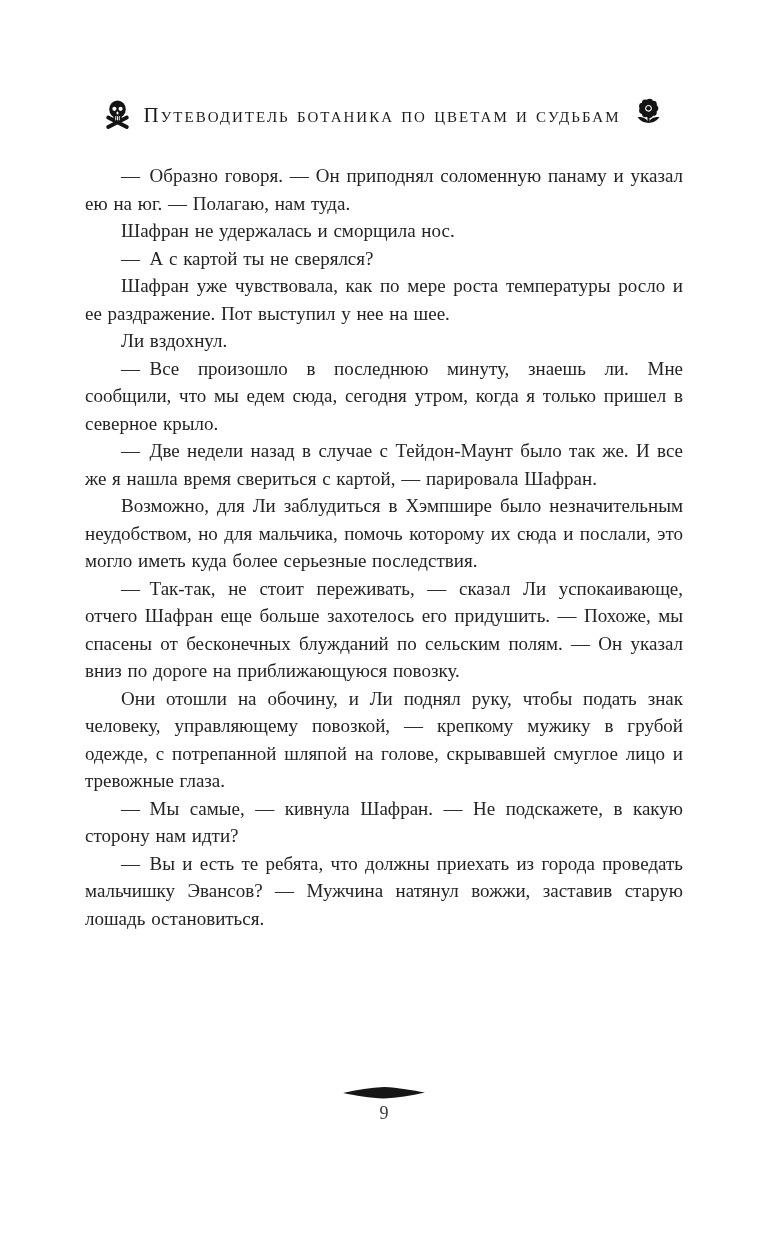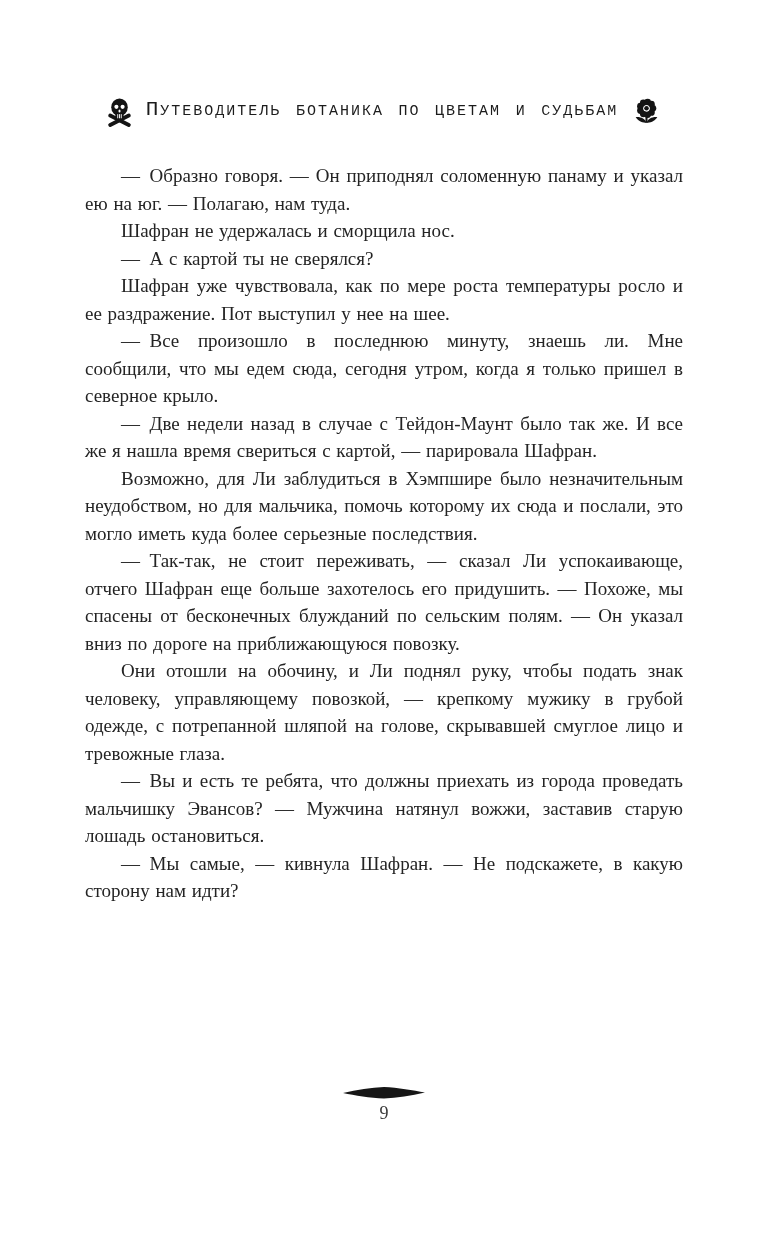--- a/index.html
+++ b/index.html
@@ -14,26 +14,25 @@
     margin: 0 auto;
     background: #ffffff;
     box-sizing: border-box;
     padding: 97px 85px 0 85px;
     font-family: "Liberation Serif", "DejaVu Serif", serif;
     color: #242424;
     overflow: hidden;
   }
   .running-header {
     display: flex;
-    align-items: flex-start;
+    align-items: center;
     justify-content: center;
     gap: 13px;
     margin-bottom: 31px;
     height: 34px;
-    font-family: Liberation Mono, monospace;
   }
   .header-title {
     font-variant: small-caps;
     font-size: 21px;
     letter-spacing: 2px;
     color: #1c1c1c;
     white-space: nowrap;
     line-height: 1;
     padding-top: 2px;
   }
@@ -105,27 +104,28 @@
       <path d="M15 25 C19.5 25.5 23.5 23 25.5 19.5 C20.5 19 16.5 21 15 25 Z" fill="#141414"></path>
     </svg>
 
   </div>
 
   <div class="page-text">
       <p lang="ru">— Образно говоря. — Он приподнял соломенную панаму и указал ею на юг. — Полагаю, нам туда.</p>
       <p lang="ru">Шафран не удержалась и сморщила нос.</p>
       <p lang="ru">— А с картой ты не сверялся?</p>
       <p lang="ru">Шафран уже чувствовала, как по мере роста температуры росло и ее раздражение. Пот выступил у нее на шее.</p>
+      <p lang="ru">Ли вздохнул.</p>
       <p lang="ru">— Все произошло в последнюю минуту, знаешь ли. Мне сообщили, что мы едем сюда, сегодня утром, когда я только пришел в северное крыло.</p>
       <p lang="ru">— Две недели назад в случае с Тейдон-Маунт было так же. И все же я нашла время свериться с картой, — парировала Шафран.</p>
       <p lang="ru">Возможно, для Ли заблудиться в Хэмпшире было незначительным неудобством, но для мальчика, помочь которому их сюда и послали, это могло иметь куда более серьезные последствия.</p>
       <p lang="ru">— Так-так, не стоит переживать, — сказал Ли успокаивающе, отчего Шафран еще больше захотелось его придушить. — Похоже, мы спасены от бесконечных блужданий по сельским полям. — Он указал вниз по дороге на приближающуюся повозку.</p>
       <p lang="ru">Они отошли на обочину, и Ли поднял руку, чтобы подать знак человеку, управляющему повозкой, — крепкому мужику в грубой одежде, с потрепанной шляпой на голове, скрывавшей смуглое лицо и тревожные глаза.</p>
+      <p lang="ru">— Мы самые, — кивнула Шафран. — Не подскажете, в какую сторону нам идти?</p>
       <p lang="ru">— Вы и есть те ребята, что должны приехать из города проведать мальчишку Эвансов? — Мужчина натянул вожжи, заставив старую лошадь остановиться.</p>
-      <p lang="ru">— Мы самые, — кивнула Шафран. — Не подскажете, в какую сторону нам идти?</p>
     </div>
 
   <div class="page-footer">
     <svg class="divider-ornament" width="82" height="14" viewBox="0 0 82 14" aria-hidden="true">
       <path d="M0 7 C14 4 28 1.5 41 1 C55 1.5 70 4.5 82 6.5 C68 9.5 54 12 41 12.5 C27 12 12 9.5 0 7 Z" fill="#161616"></path>
     </svg>
     <span class="page-number">9</span>
   </div>
 
 </div>

